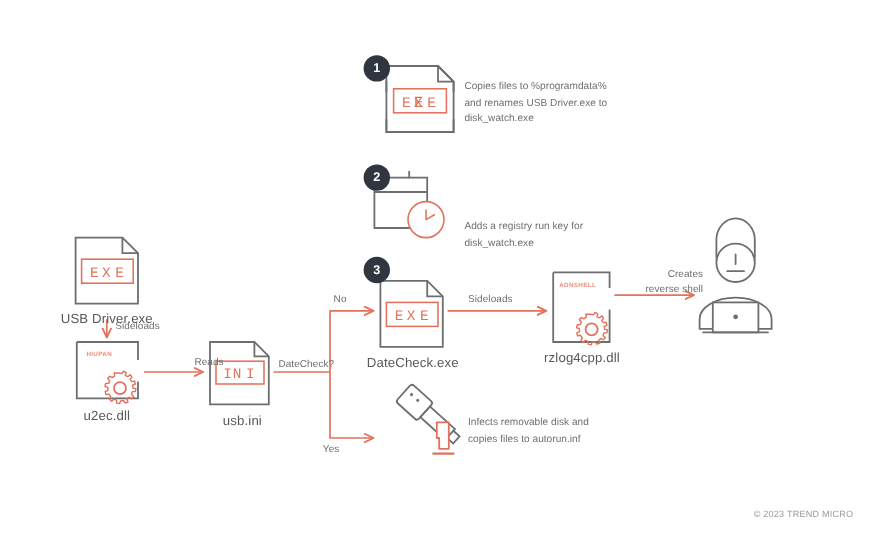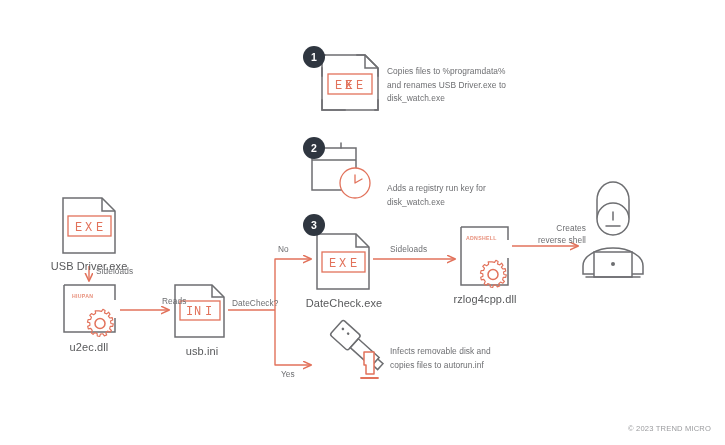--- a/index.html
+++ b/index.html
@@ -212,21 +212,21 @@
 <div class="lbl file-label" style="left:293px; top:296px; width:102px;">DateCheck.exe</div>
 <div class="lbl file-label" style="left:434px; top:292px; width:102px;">rzlog4cpp.dll</div>
 
 <div class="tag-text" style="left:72px; top:293px;">HIUPAN</div>
 <div class="tag-text" style="left:466px; top:235px;">ADNSHELL</div>
 
 <div class="lbl edge-label" style="left:96px; top:265px;">Sideloads</div>
 <div class="lbl edge-label" style="left:128px; top:295px;margin-left:34px;">Reads</div>
 <div class="lbl edge-label" style="left:232px; top:297px;">DateCheck?</div>
 <div class="lbl edge-label" style="left:278px; top:243px;">No</div>
-<div class="lbl edge-label" style="left:281px; top:368px;">Yes</div>
+<div class="lbl edge-label" style="left:269px; top:368px;">Yes</div>
 <div class="lbl edge-label" style="left:390px; top:243px;">Sideloads</div>
 <div class="lbl edge-label" style="left:516px; top:222px; width:70px; text-align:right;">Creates
 reverse shell</div>
 
 <div class="lbl step-text" style="left:390px; top:345px; width:165px;">Infects removable disk and
 copies files to autorun.inf</div>
 
 <div class="copyright">© 2023 TREND MICRO</div>
 
 </body></html>

